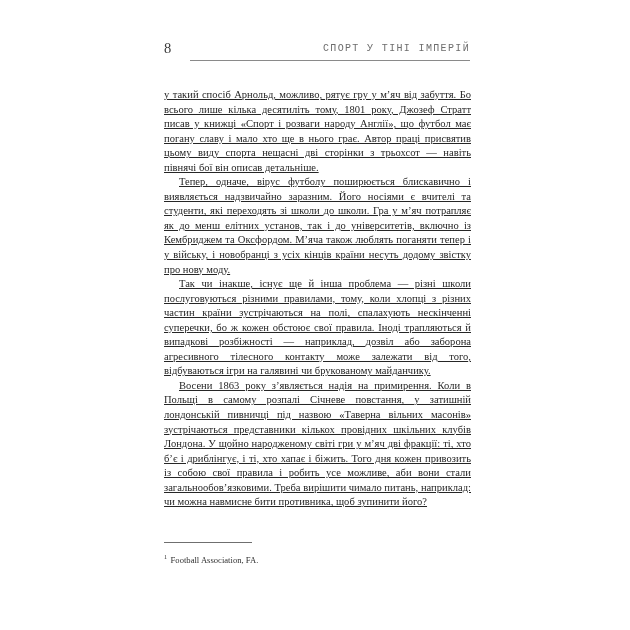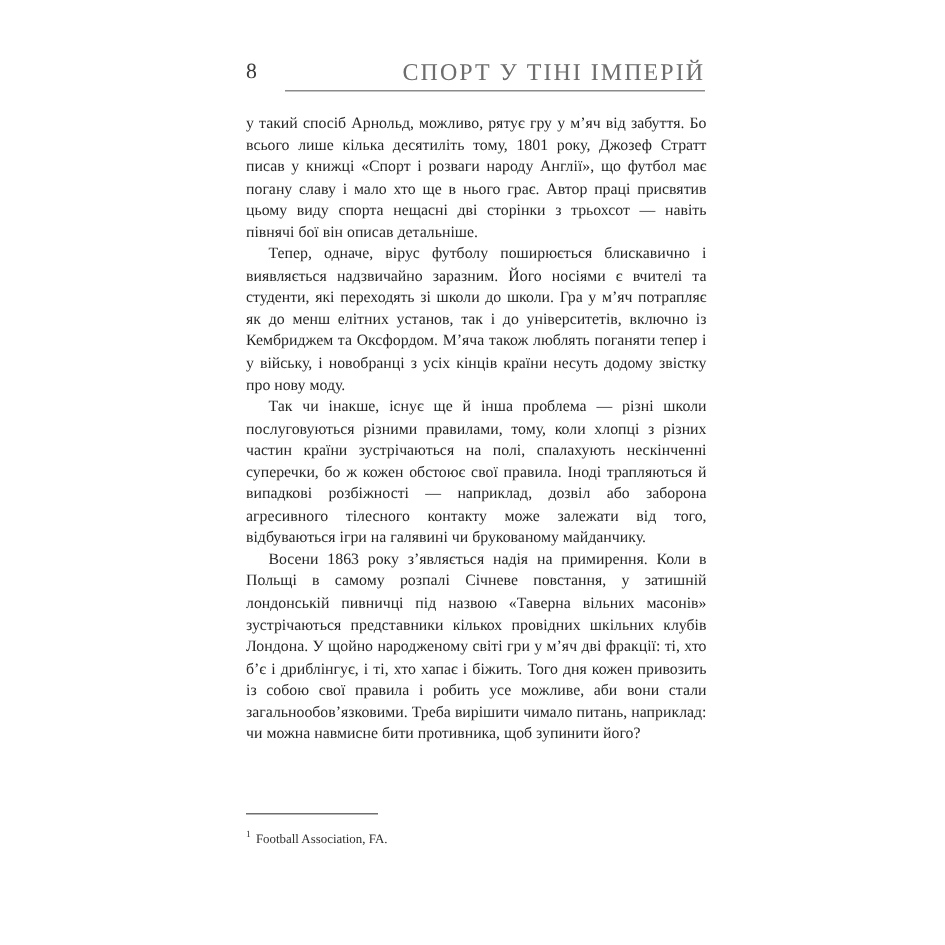--- a/index.html
+++ b/index.html
@@ -41,42 +41,44 @@
     font-size: 14.5px;
     line-height: 20px;
     color: #3a3a3a;
     letter-spacing: 0.2px;
   }
 
   .running-title {
     position: absolute;
     right: 0;
     top: 3px;
-    font-size: 16px;
+    font-size: 10px;
     line-height: 16px;
     color: #6d6d6d;
     letter-spacing: 1.35px;
     white-space: nowrap;
+    font-family: Liberation Mono, monospace;
   }
 
   .header-rule {
     position: absolute;
     left: 26px;
     right: 0;
     top: 22px;
     height: 1px;
     background: #8a8a8a;
   }
 
   
   .textblock {
     position: absolute;
     left: 164px;
-    top: 76px;
+    top: 88px;
     width: 307px;
+    text-decoration: underline;
   }
 
   .para {
     margin: 0;
     font-size: 10.55px;
     line-height: 14.55px;
     text-align: justify;
     text-justify: inter-word;
     text-indent: 15px;
     color: #262626;

